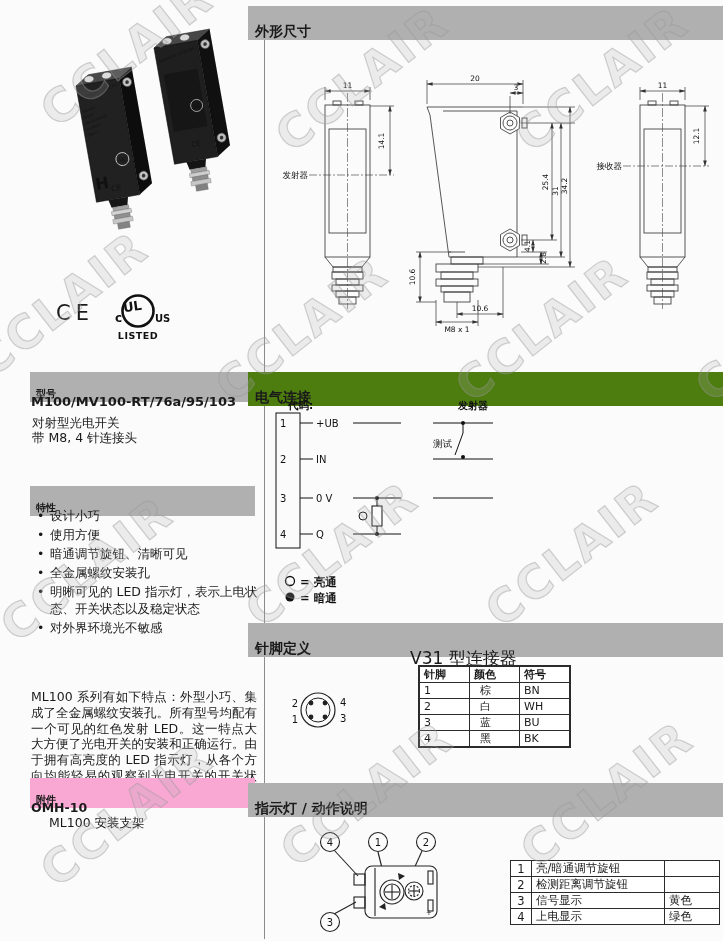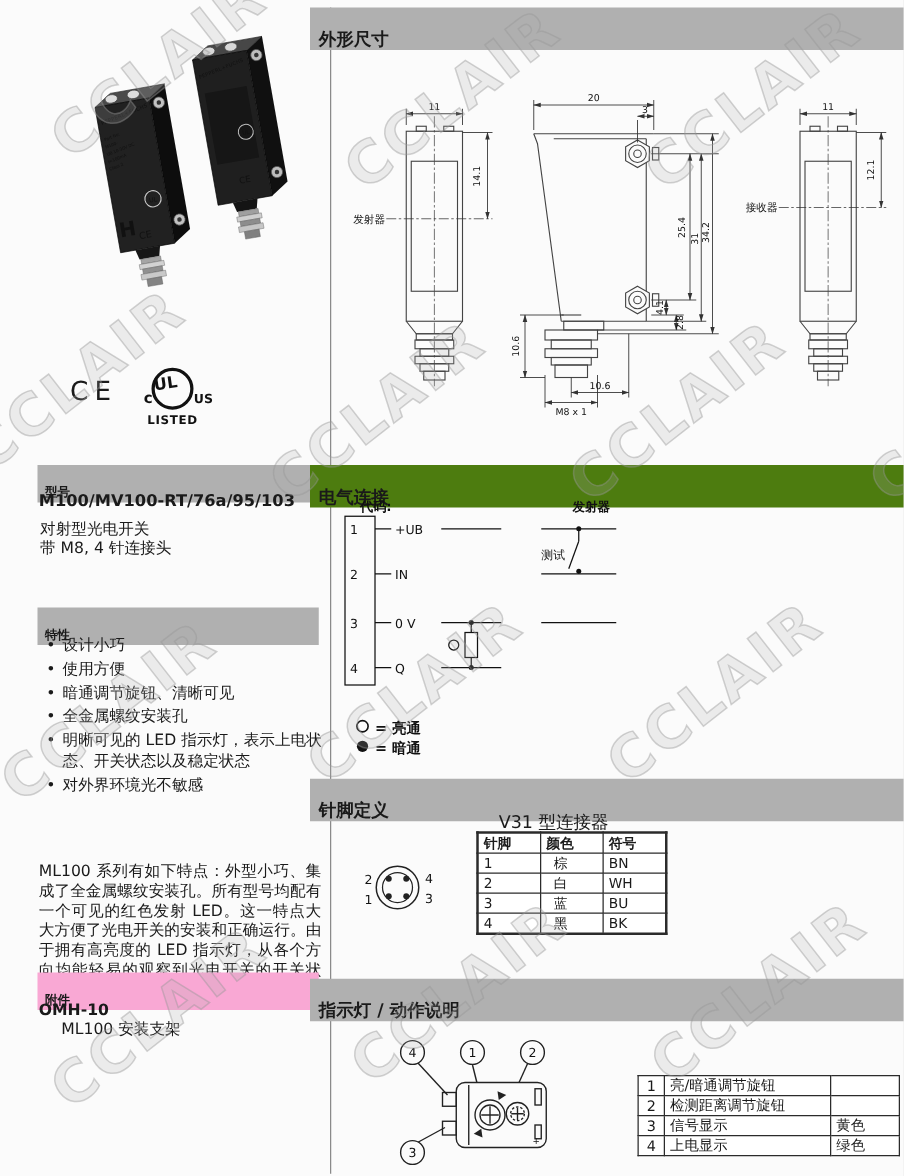--- a/index.html
+++ b/index.html
@@ -286,36 +286,36 @@
     <text x="51" y="138" font-size="10">Q</text>
     <text x="208" y="9" font-size="10" font-weight="600" text-anchor="middle">发射器</text>
     <text x="187" y="47" font-size="9.5" text-anchor="end">测试</text>
     <circle cx="25" cy="181" r="4.5" fill="none" stroke="#111" stroke-width="1.3"></circle>
     <text x="35" y="186" font-size="11.5" font-weight="600">= 亮通</text>
     <circle cx="25" cy="197" r="4.5" fill="#111"></circle>
     <text x="35" y="202" font-size="11.5" font-weight="600">= 暗通</text>
   </svg>
 
   <div class="hdr hdr-r" style="top: 623px; background: rgb(176, 176, 176);">针脚定义</div>
-  <div class="txt" style="left:399px; top:651px; font-size:14px;">V31 型连接器</div>
+  <div class="txt" style="left:410px; top:651px; font-size:17px;">V31 型连接器</div>
 
   <svg class="abs" style="left:288px; top:683px;" width="64" height="54" viewBox="0 0 64 54">
     <circle cx="30" cy="27" r="17" fill="none" stroke="#222" stroke-width="1.2"></circle>
     <circle cx="30" cy="27" r="12" fill="none" stroke="#222" stroke-width="1"></circle>
     <circle cx="23" cy="20" r="2.4" fill="#222"></circle>
       <circle cx="37" cy="20" r="2.4" fill="#222"></circle>
     <circle cx="23" cy="34" r="2.4" fill="#222"></circle>
       <circle cx="37" cy="34" r="2.4" fill="#222"></circle>
     <text x="10" y="24" font-size="10" text-anchor="end">2</text>
     <text x="52" y="23" font-size="10">4</text>
     <text x="10" y="40" font-size="10" text-anchor="end">1</text>
     <text x="52" y="39" font-size="10">3</text>
   </svg>
 
-  <table class="tbl tbl-pin" style="left:381px; top:665px;">
+  <table class="tbl tbl-pin" style="left:418px; top:665px;">
     <thead>
       <tr>
 
       <th style="width:41px;">针脚</th>
           <th style="width:41px;">颜色</th>
           <th style="width:41px;">符号</th>
         </tr>
     </thead>
     <tbody>
 

